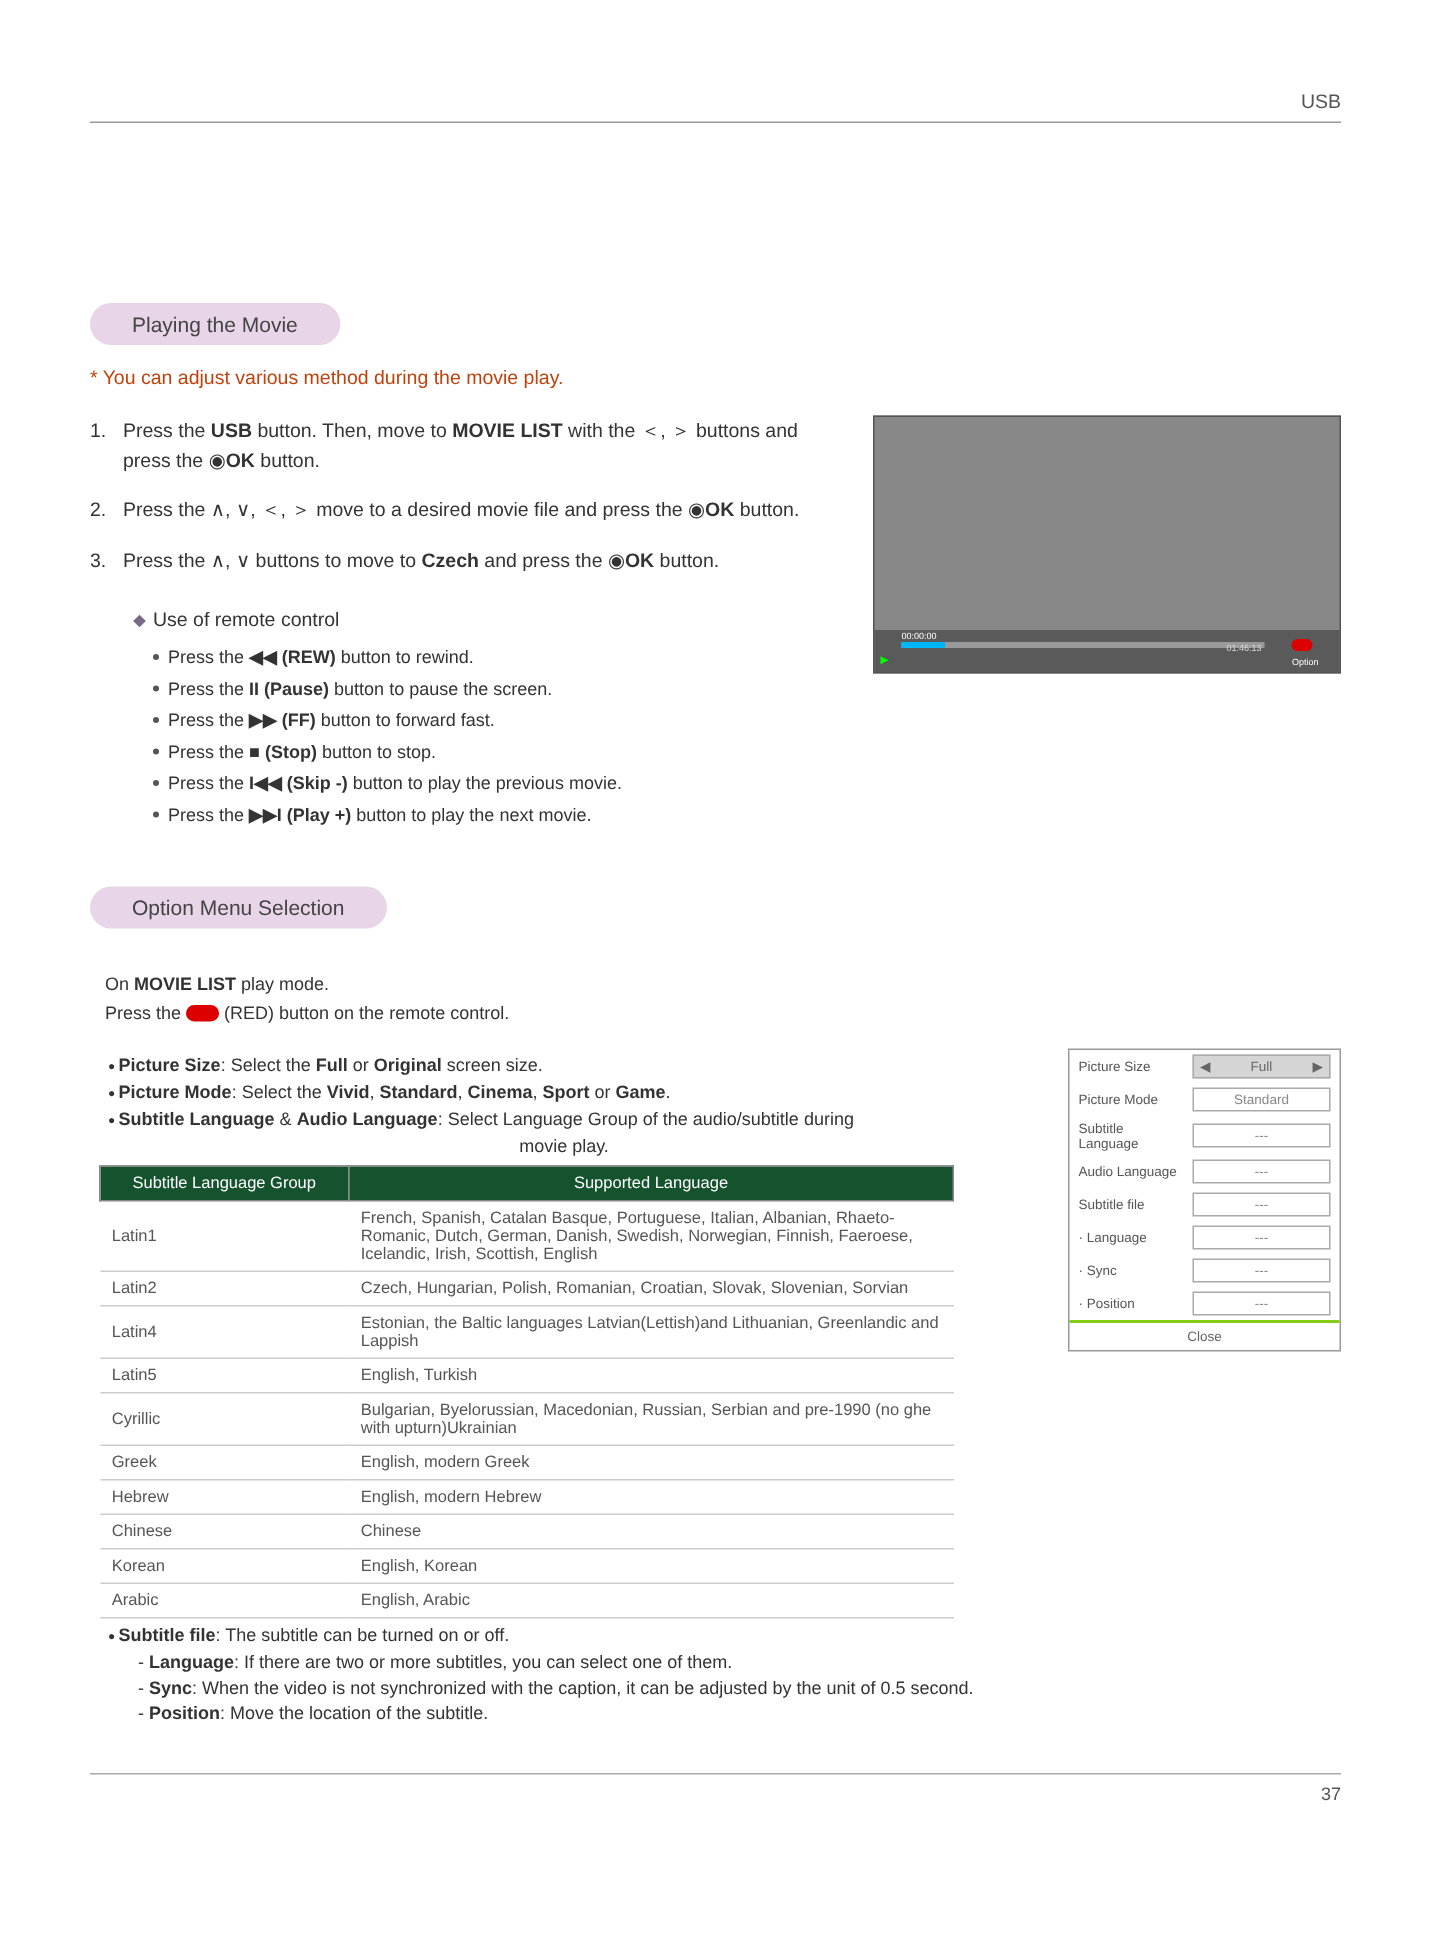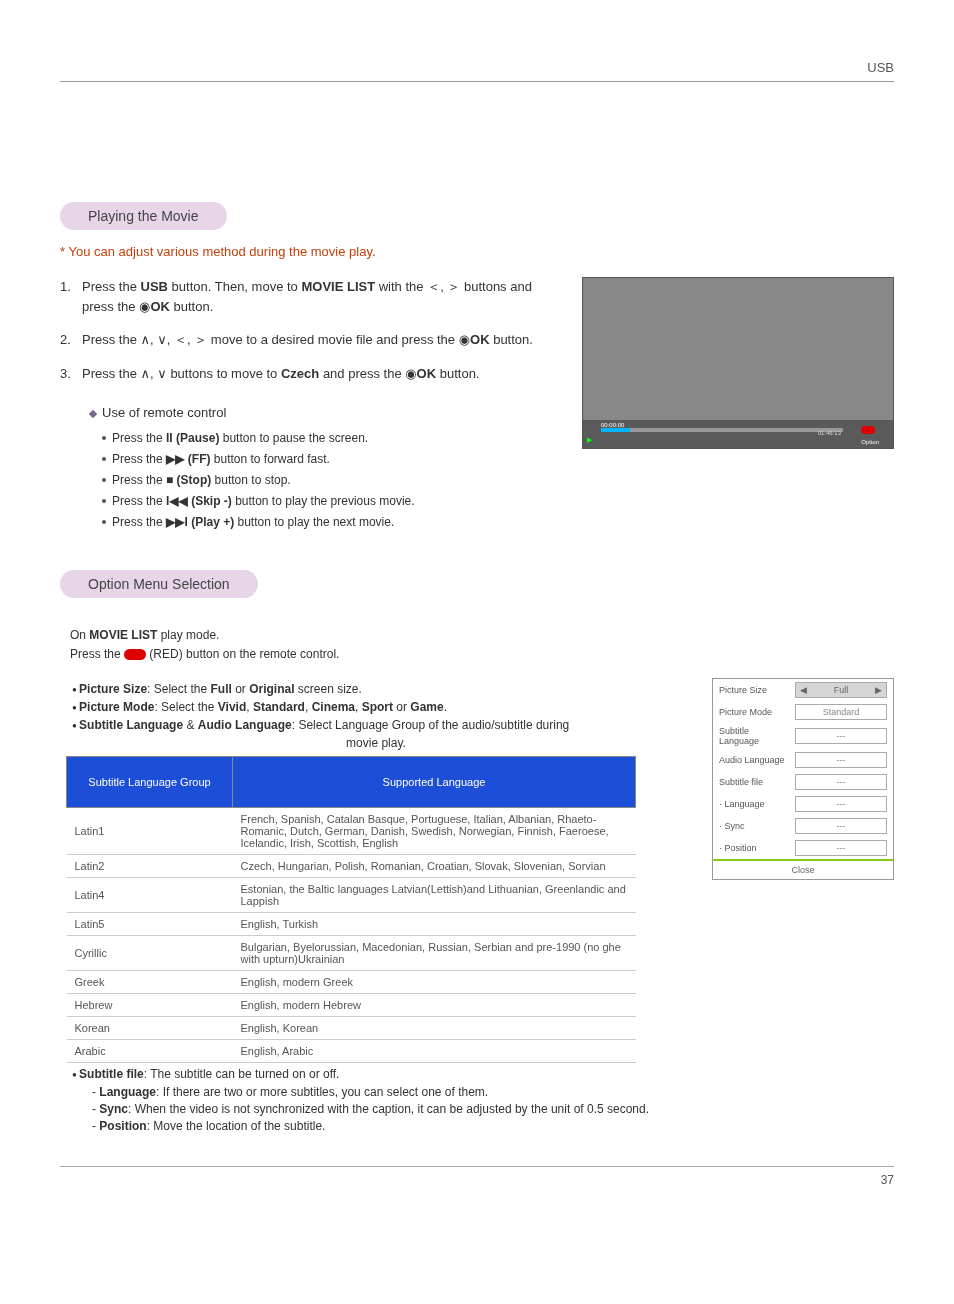--- a/index.html
+++ b/index.html
@@ -216,24 +216,24 @@
     color:#666;
   }
   
   table.lang {
     width: 570px;
     border-collapse:collapse;
     font-size:11px;
     margin-left:6px;
   }
   table.lang th {
-    background:#1d4ed8;
+    background:#14532d;
     color:#fff;
     font-weight:normal;
-    padding:19px 8px;
+    padding:5px 8px;
     border:1px solid #888;
     text-align:center;
   }
   table.lang td {
     border-bottom:1px solid #ccc;
     padding:5px 8px;
     vertical-align:middle;
   }
   table.lang td.grp {
     width:150px;
@@ -294,20 +294,21 @@
     <div class="step">
       <div class="step-num">3.</div>
       <div class="step-body">
         <span>Press the ∧, ∨  buttons to move to </span><span class="b">Czech</span><span> and press the ◉</span><span class="b">OK</span><span> button.</span>
       </div>
     </div>
 
     <div class="remote-box">
       <div class="remote-title"><span class="dia"></span><span>Use of remote control</span></div>
       <div id="remote-list">
+          <div class="bullet-line"><span class="dot"></span><span>Press the </span><span class="b">◀◀ (REW)</span><span> button to rewind.</span></div>
           <div class="bullet-line"><span class="dot"></span><span>Press the </span><span class="b">II (Pause)</span><span> button to pause the screen.</span></div>
           <div class="bullet-line"><span class="dot"></span><span>Press the </span><span class="b">▶▶ (FF)</span><span> button to forward fast.</span></div>
           <div class="bullet-line"><span class="dot"></span><span>Press the </span><span class="b">■ (Stop)</span><span> button to stop.</span></div>
           <div class="bullet-line"><span class="dot"></span><span>Press the </span><span class="b">I◀◀ (Skip -)</span><span> button to play the previous movie.</span></div>
           <div class="bullet-line"><span class="dot"></span><span>Press the </span><span class="b">▶▶I (Play +)</span><span> button to play the next movie.</span></div>
         </div>
     </div>
   </div>
 
   <div class="col-right">
@@ -373,20 +374,24 @@
             </tr>
             <tr>
               <td class="grp">Greek</td>
               <td class="sup">English, modern Greek</td>
             </tr>
             <tr>
               <td class="grp">Hebrew</td>
               <td class="sup">English, modern Hebrew</td>
             </tr>
             <tr>
+              <td class="grp">Chinese</td>
+              <td class="sup">Chinese</td>
+            </tr>
+            <tr>
               <td class="grp">Korean</td>
               <td class="sup">English, Korean</td>
             </tr>
             <tr>
               <td class="grp">Arabic</td>
               <td class="sup">English, Arabic</td>
             </tr>
           </tbody>
       </table>
 

